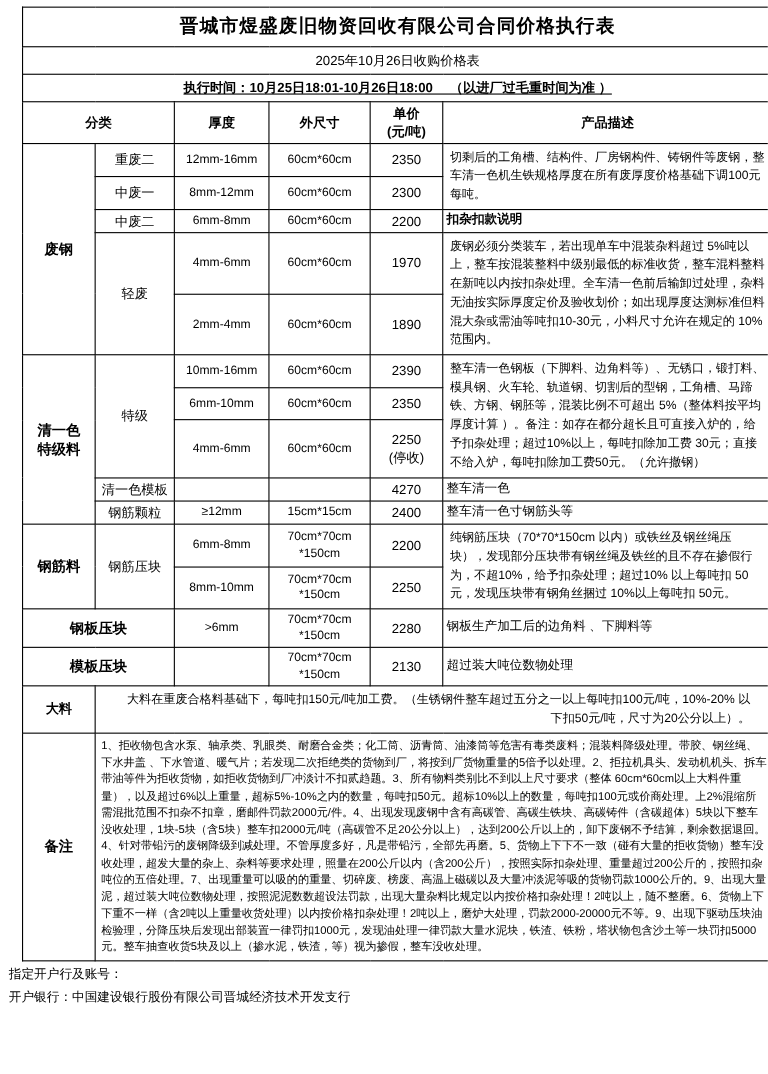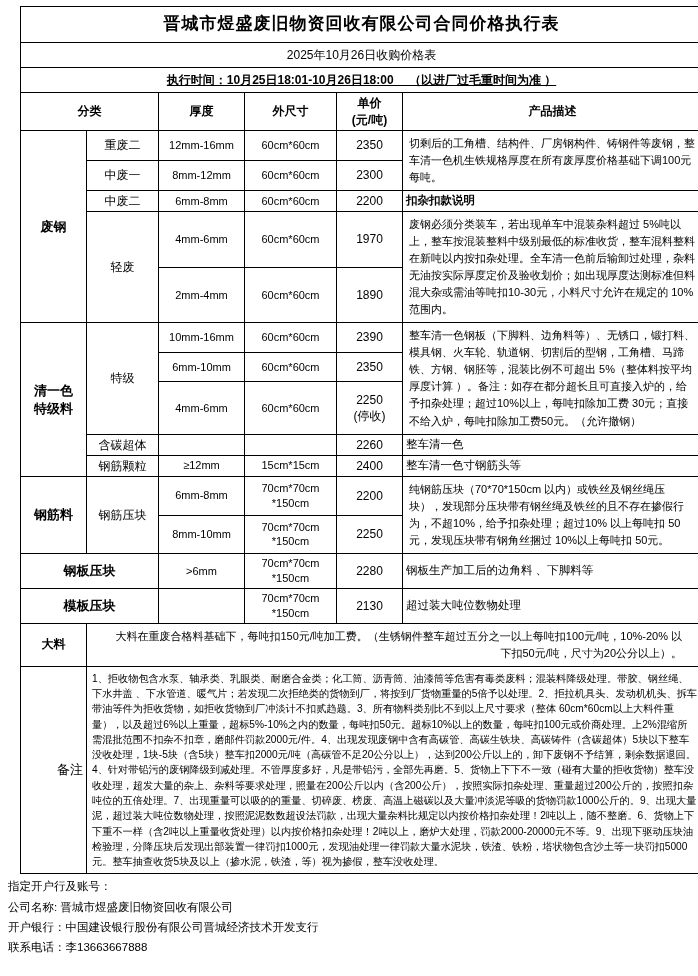--- a/index.html
+++ b/index.html
@@ -14,21 +14,21 @@
   .title{font-size:17px;font-weight:bold;letter-spacing:1px;padding:6px 2px;}
   .subtitle{font-size:12px;font-weight:normal;padding:4px 2px;}
   .exectime{font-size:12px;font-weight:bold;padding:4px 2px;text-decoration:underline;}
   .hdr{font-weight:bold;font-size:12px;}
   .cat{font-weight:bold;font-size:13px;}
   .sub{font-size:12px;}
   .price{font-size:12px;}
   .desc{text-align:left;font-size:11px;line-height:1.55;padding:4px 6px;}
   .desc-c{text-align:left;font-size:11.5px;}
   .note-head{font-weight:bold;font-size:11.5px;text-align:left;}
-  .remark-label{font-weight:normal;font-size:13px;text-align:right;}
+  .remark-label{font-weight:bold;font-size:13px;}
   .remark-body{text-align:left;font-size:10.2px;line-height:1.5;padding:4px 5px;}
   .bigmat{font-weight:bold;font-size:12px;}
   .bigmat-body{text-align:right;font-size:11px;line-height:1.55;padding:4px 20px;}
   .footer{margin-top:2px;font-size:11.5px;line-height:1.75;text-align:left;}
   .footer div{white-space:pre;}
 </style>
 </head>
 <body>
 
 <div class="page">
@@ -110,24 +110,24 @@
       <td>60cm*60cm</td>
       <td class="price">2350</td>
     </tr>
     <tr>
       <td>4mm-6mm</td>
       <td>60cm*60cm</td>
       <td class="price" style="white-space:pre-line">2250
 (停收)</td>
     </tr>
     <tr>
-      <td class="sub">含碳超体</td>
+      <td class="sub">清一色模板</td>
       <td></td>
       <td></td>
-      <td class="price">2260</td>
+      <td class="price">4270</td>
       <td class="desc-c">整车清一色</td>
     </tr>
     <tr>
       <td class="sub">钢筋颗粒</td>
       <td>≥12mm</td>
       <td>15cm*15cm</td>
       <td class="price">2400</td>
       <td class="desc-c">整车清一色寸钢筋头等</td>
     </tr>
 
@@ -172,18 +172,16 @@
 
     <tr>
       <td class="remark-label">备注</td>
       <td class="remark-body" colspan="5">1、拒收物包含水泵、轴承类、乳眼类、耐磨合金类；化工筒、沥青筒、油漆筒等危害有毒类废料；混装料降级处理。带胶、钢丝绳、下水井盖 、下水管道、暖气片；若发现二次拒绝类的货物到厂，将按到厂货物重量的5倍予以处理。2、拒拉机具头、发动机机头、拆车带油等件为拒收货物，如拒收货物到厂冲淡计不扣贰趋题。3、所有物料类别比不到以上尺寸要求（整体 60cm*60cm以上大料件重量），以及超过6%以上重量，超标5%-10%之内的数量，每吨扣50元。超标10%以上的数量，每吨扣100元或价商处理。上2%混缩所需混批范围不扣杂不扣章，磨邮件罚款2000元/件。4、出现发现废钢中含有高碳管、高碳生铁块、高碳铸件（含碳超体）5块以下整车没收处理，1块-5块（含5块）整车扣2000元/吨（高碳管不足20公分以上），达到200公斤以上的，卸下废钢不予结算，剩余数据退回。4、针对带铅污的废钢降级到减处理。不管厚度多好，凡是带铅污，全部先再磨。5、货物上下下不一致（碰有大量的拒收货物）整车没收处理，超发大量的杂上、杂料等要求处理，照量在200公斤以内（含200公斤），按照实际扣杂处理、重量超过200公斤的，按照扣杂吨位的五倍处理。7、出现重量可以吸的的重量、切碎废、榜废、高温上磁碳以及大量冲淡泥等吸的货物罚款1000公斤的。9、出现大量泥，超过装大吨位数物处理，按照泥泥数数超设法罚款，出现大量杂料比规定以内按价格扣杂处理！2吨以上，随不整磨。6、货物上下下重不一样（含2吨以上重量收货处理）以内按价格扣杂处理！2吨以上，磨炉大处理，罚款2000-20000元不等。9、出现下驱动压块油检验理，分降压块后发现出部装置一律罚扣1000元，发现油处理一律罚款大量水泥块，铁渣、铁粉，塔状物包含沙土等一块罚扣5000元。整车抽查收货5块及以上（掺水泥，铁渣，等）视为掺假，整车没收处理。</td>
     </tr>
   </tbody>
     </table>
 
   <div class="footer">
     <div>指定开户行及账号：</div>
-    <div>公司名称: 晋城市煜盛废旧物资回收有限公司</div>
     <div>开户银行：中国建设银行股份有限公司晋城经济技术开发支行</div>
-    <div>联系电话：李13663667888</div>
 
   </div>
 </div>
 
 </body></html>

